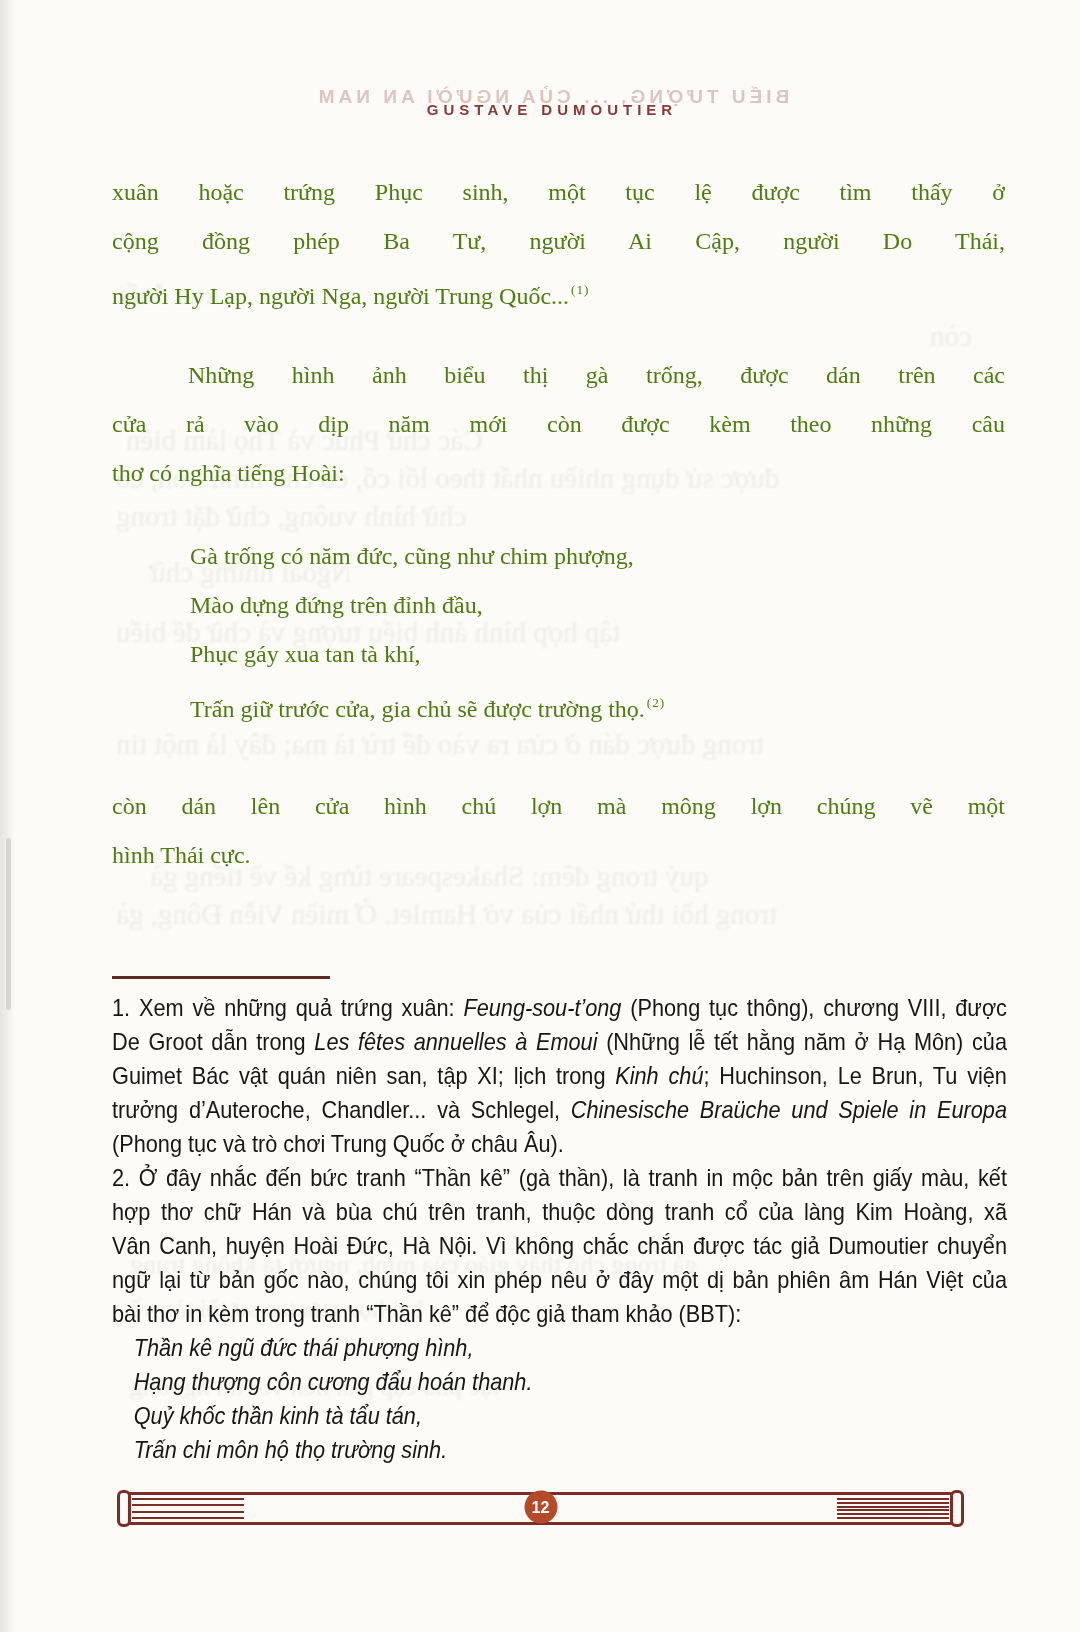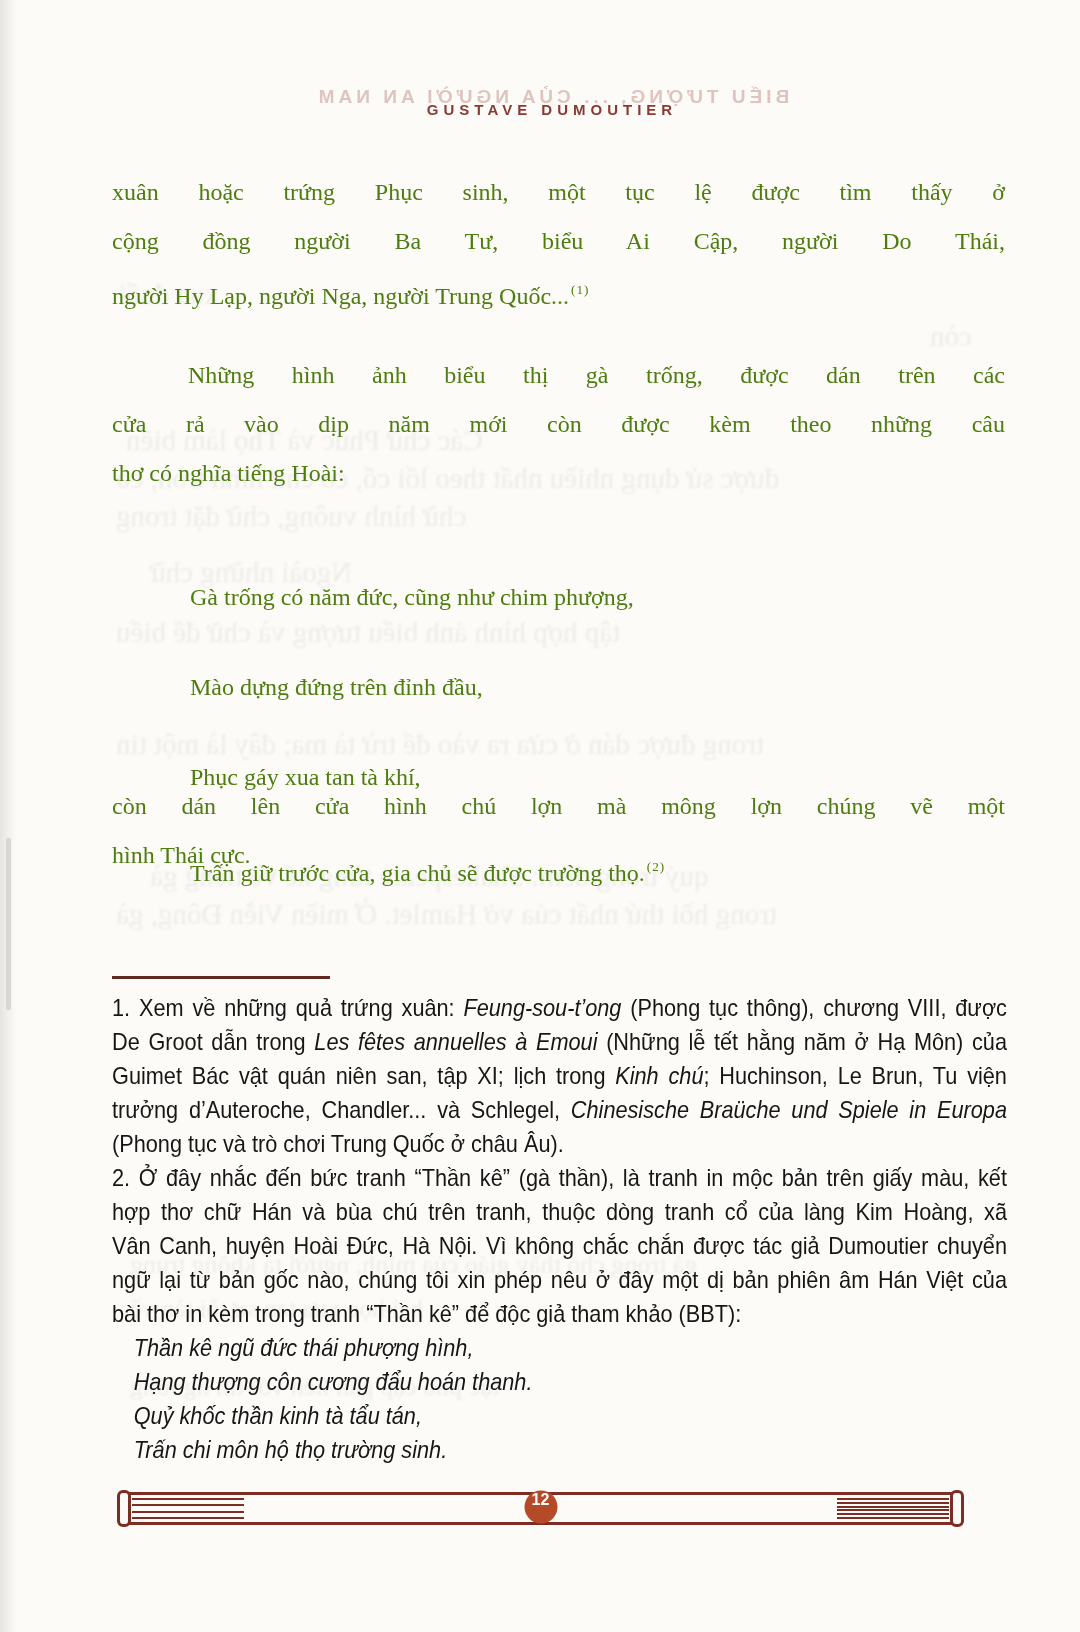--- a/index.html
+++ b/index.html
@@ -27,21 +27,21 @@
     text-align:center; font-family:"Liberation Sans", sans-serif; font-weight:700;
     font-size:15px; letter-spacing:5px; color:#8b3a33; }
 
   .block { position:absolute; left:112px; width:893px; z-index:2; }
   .p1 { top:168px; } .p2 { top:327px; } .verse { top:532px; } .p3 { top:782px; }
 
   .tl { font-size:24px; line-height:49px; height:49px; color:#4d7c0f;
     text-align:justify; text-align-last:justify; white-space:nowrap;font-family:Liberation Serif, serif; }
   .tl.ind { text-indent:76px;margin-top:24px; }
   .tl.last { text-align-last:left; }
-  .verse .tl { padding-left:78px; text-align:left; text-align-last:left;margin-top:41px; }
+  .verse .tl { padding-left:78px; text-align:left; text-align-last:left; }
   .tl sup { font-size:.55em; position:relative; top:-.05em; vertical-align:super;
     margin-left:2px; letter-spacing:1px; }
   .it { font-style:italic; }
 
   .fn-sep { position:absolute; top:976px; left:112px; width:218px; height:3px;
     background:#5f2a24; z-index:2; }
 
   .footnotes { position:absolute; top:991px; left:112px; width:990px; z-index:2;
     transform:scaleX(0.904); transform-origin:0 0;
     font-family:"Liberation Sans", sans-serif; }
@@ -55,21 +55,21 @@
   .orn-line.top { top:2px; } .orn-line.bottom { top:32px; }
   .rod { position:absolute; top:0; width:14px; height:37px; box-sizing:border-box;
     border:3px solid #7e2d24; border-radius:6px; background:#fcfbf7; }
   .rod.left { left:0; } .rod.right { right:0; }
   .plines { position:absolute; top:8px; height:21px; width:112px;
     display:flex; flex-direction:column; justify-content:space-between; }
   .plines.left { left:15px; } .plines.right { right:15px; }
   .plines span { display:block; height:2px; background:#7e2d24; }
   .badge { position:absolute; left:50%; top:17px; transform:translate(-50%,-50%);
     width:33px; height:33px; border-radius:50%; background:#b54a28;
-    display:flex; justify-content:center; }
+    display:flex; align-items:center; justify-content:center; }
   .badge span { color:#fff; font-family:"Liberation Sans", sans-serif;
     font-weight:700; font-size:16px; }
 </style>
 </head>
 <body>
 
 <div class="page">
 
   <div class="edge-shadow"></div>
   <div class="edge-strip"></div>
@@ -89,21 +89,21 @@
       <div class="ghost" style="top: 1250px; left: 130px; font-size: 26px;">gà trong cho thầy giáo của mình, người ta không trung</div>
       <div class="ghost" style="top: 1294px; left: 130px; font-size: 26px;">hai học xưa tan sự tồi tàn về</div>
       <div class="ghost" style="top: 1372px; left: 130px; font-size: 26px;">tục phổ cập gần liền với tín ngưỡng</div>
     </div>
 
   <header class="running-header">GUSTAVE DUMOUTIER</header>
 
   <main>
     <div class="block p1">
         <div class="tl"><span>xuân hoặc trứng Phục sinh, một tục lệ được tìm thấy ở</span></div>
-        <div class="tl"><span>cộng đồng người Ba Tư, biểu Ai Cập, người Do Thái,</span></div>
+        <div class="tl"><span>cộng đồng phép Ba Tư, người Ai Cập, người Do Thái,</span></div>
         <div class="tl last"><span>người Hy Lạp, người Nga, người Trung Quốc...</span><sup>(1)</sup></div>
       </div>
     <div class="block p2">
         <div class="tl ind"><span>Những hình ảnh biểu thị gà trống, được dán trên các</span></div>
         <div class="tl"><span>cửa rả vào dịp năm mới còn được kèm theo những câu</span></div>
         <div class="tl last"><span>thơ có nghĩa tiếng Hoài:</span></div>
       </div>
     <div class="block verse">
         <div class="tl last"><span>Gà trống có năm đức, cũng như chim phượng,</span></div>
         <div class="tl last"><span>Mào dựng đứng trên đỉnh đầu,</span></div>

